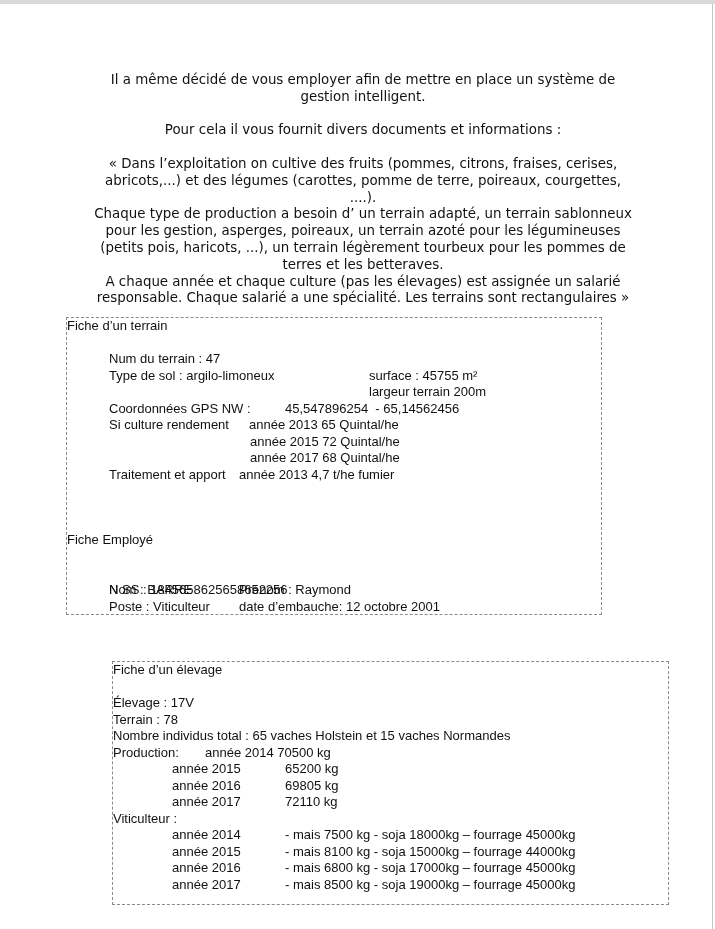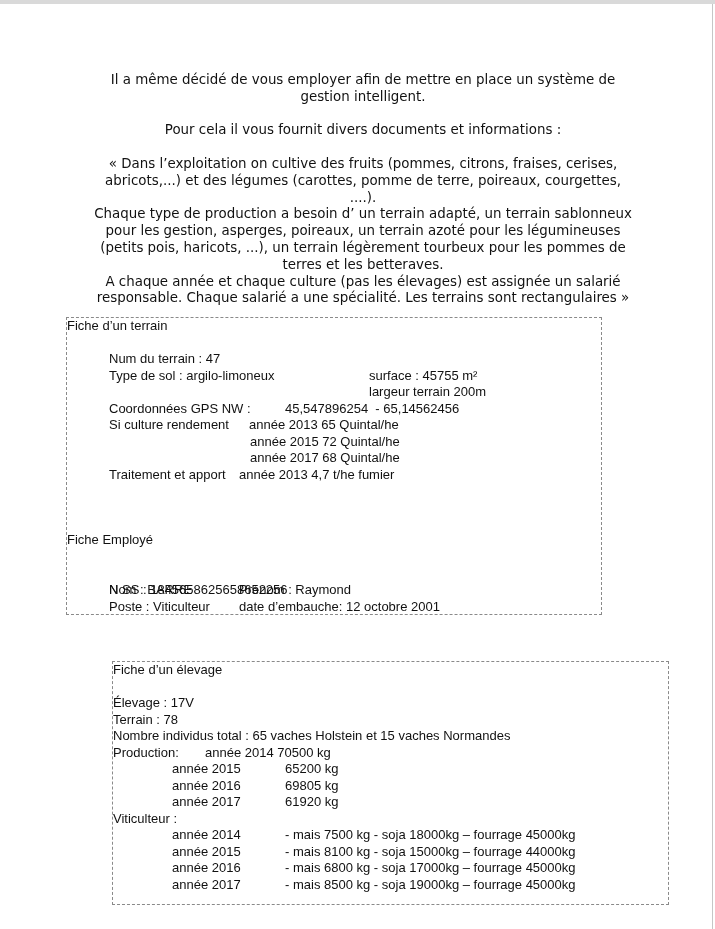--- a/index.html
+++ b/index.html
@@ -88,21 +88,21 @@
   <div class="line" style="left:0;top:49.5px">Terrain : 78</div>
   <div class="line" style="left:0;top:66px">Nombre individus total : 65 vaches Holstein et 15 vaches Normandes</div>
   <div class="line" style="left:0;top:82.5px">Production:</div>
   <div class="line" style="left:92px;top:82.5px">année 2014 70500 kg</div>
 
   <div class="line" style="left:59px;top:99px">année 2015</div>
   <div class="line" style="left:172px;top:99px">65200 kg</div>
   <div class="line" style="left:59px;top:115.5px">année 2016</div>
   <div class="line" style="left:172px;top:115.5px">69805 kg</div>
   <div class="line" style="left:59px;top:132px">année 2017</div>
-  <div class="line" style="left:172px;top:132px">61920 kg</div>
+  <div class="line" style="left:172px;top:132px">72110 kg</div>
 
   <div class="line" style="left:0;top:148.5px">Viticulteur :</div>
   <div class="line" style="left:59px;top:165px">année 2014</div>
   <div class="line" style="left:172px;top:165px">- mais 7500 kg - soja 18000kg – fourrage 45000kg</div>
   <div class="line" style="left:59px;top:181.5px">année 2015</div>
   <div class="line" style="left:172px;top:181.5px">- mais 8100 kg - soja 15000kg – fourrage 44000kg</div>
   <div class="line" style="left:59px;top:198px">année 2016</div>
   <div class="line" style="left:172px;top:198px">- mais 6800 kg - soja 17000kg – fourrage 45000kg</div>
   <div class="line" style="left:59px;top:214.5px">année 2017</div>
   <div class="line" style="left:172px;top:214.5px">- mais 8500 kg - soja 19000kg – fourrage 45000kg</div>

